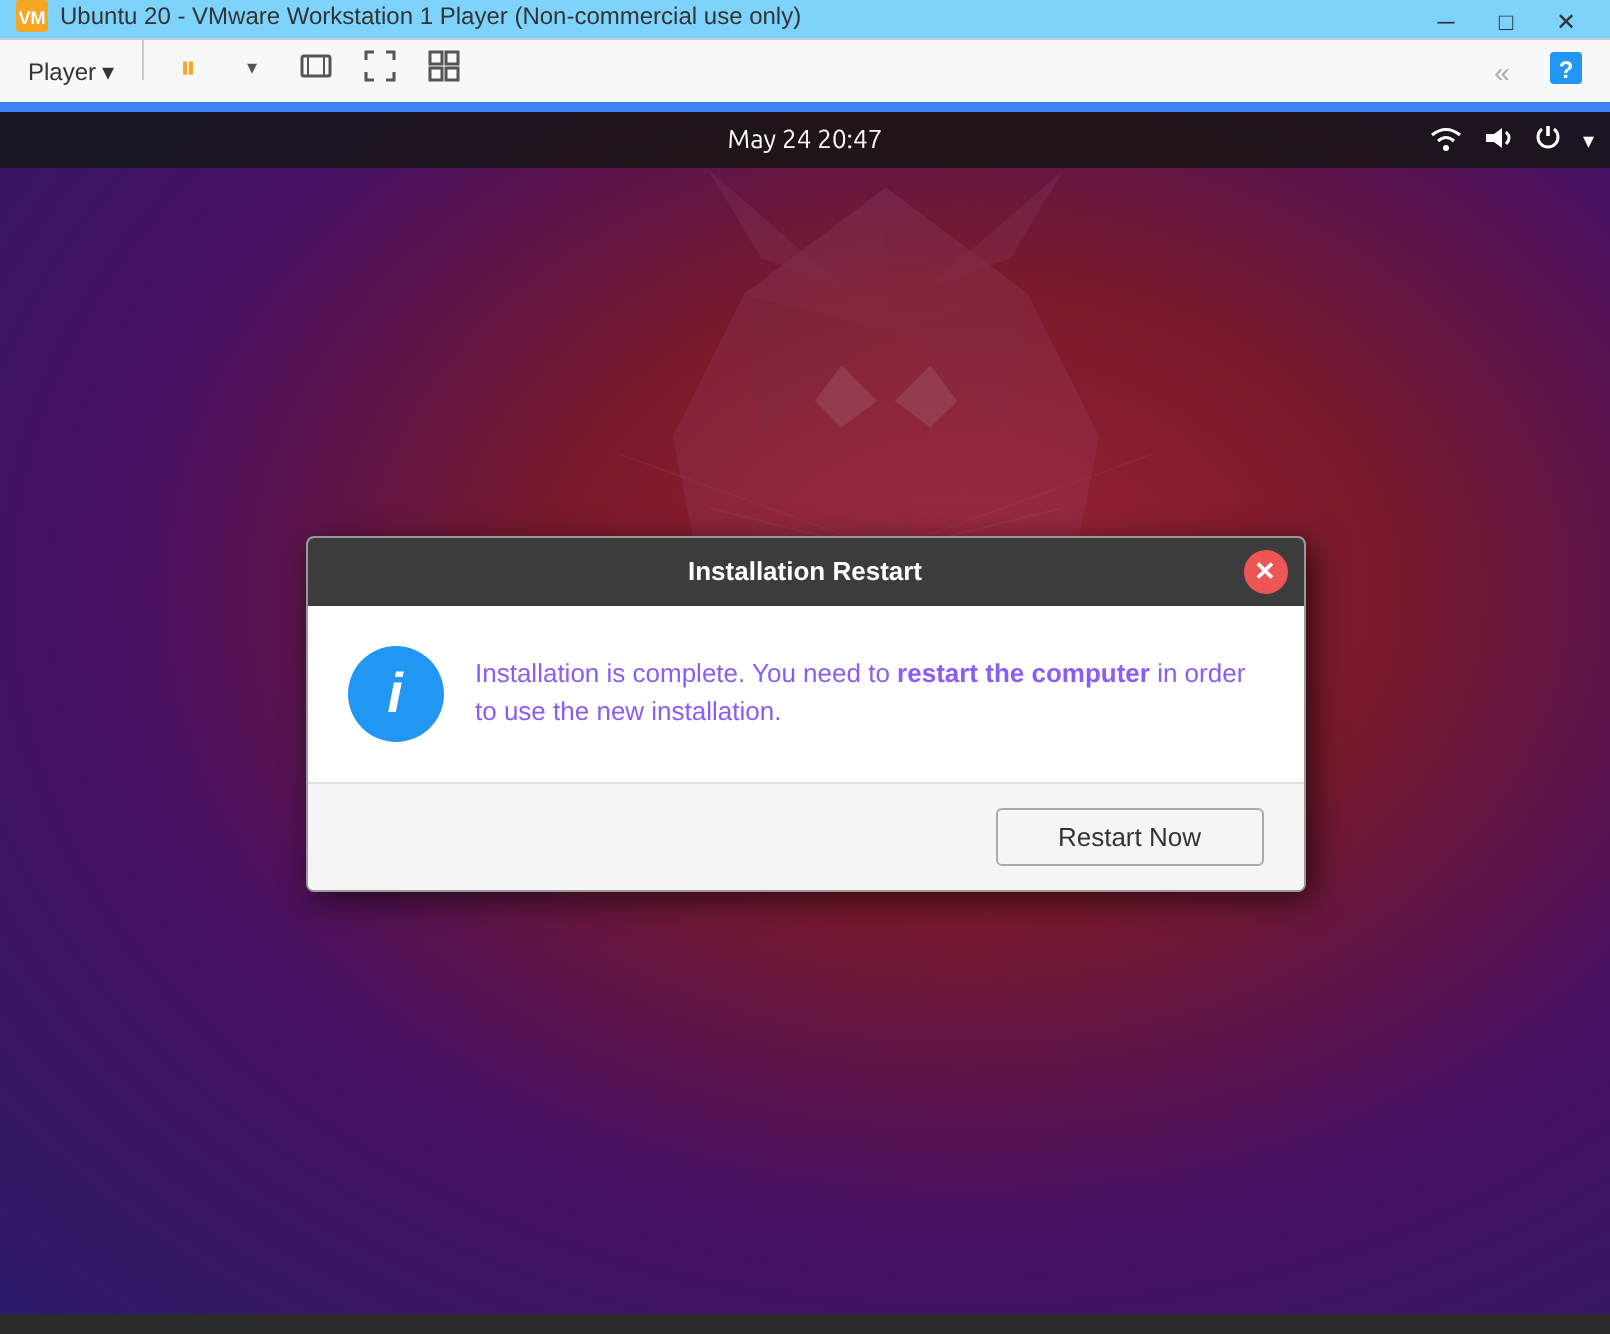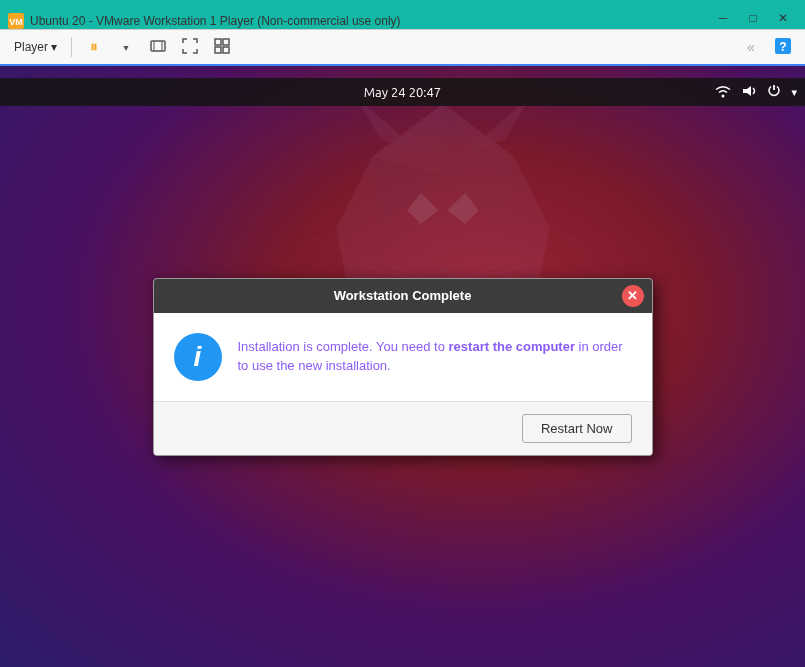--- a/index.html
+++ b/index.html
@@ -1,24 +1,24 @@
 <!DOCTYPE html>
 <html><head>
   <meta charset="utf-8">
   <style>
     * { margin: 0; padding: 0; box-sizing: border-box; }
     body { width: 805px; height: 667px; overflow: hidden; font-family: 'Segoe UI', Arial, sans-serif; background: #2b2b2b; }
 
     
     #title-bar {
       width: 100%;
-      height: 30px;
-      background: #14b8a6;
-      display: flex;
-      align-items: flex-end;
+      height: 20px;
+      background: #7dd3fc;
+      display: flex;
+      align-items: flex-start;
       justify-content: space-between;
       padding: 0 8px;
       border-bottom: 1px solid #ccc;
     }
     #title-left {
       display: flex;
       align-items: center;
       gap: 6px;
     }
     #app-icon {
@@ -41,23 +41,22 @@
       font-size: 12px;
       display: flex; align-items: center; justify-content: center;
       color: #333;
     }
 
     
     #toolbar {
       width: 100%;
       height: 36px;
       background: #f8f8f8;
-      border-bottom: 2px solid #3b82f6;
-      display: flex;
-      align-items: center;
+      border-bottom: 5px solid #3b82f6;
+      display: flex;
       padding: 0 8px;
       gap: 4px;
     }
     .toolbar-btn {
       display: flex; align-items: center; gap: 3px;
       padding: 3px 6px;
       cursor: pointer;
       border: none;
       background: none;
       font-size: 12px;
@@ -97,21 +96,21 @@
     
     #ubuntu-bg {
       position: absolute;
       top: 0; left: 0; right: 0; bottom: 0;
       background: radial-gradient(ellipse at 60% 40%, #9b2335 0%, #7b1a2a 30%, #4a1060 60%, #2d1b6b 100%);
     }
 
     
     #ubuntu-statusbar {
       position: absolute;
-      top: 12px; left: 0; right: 0;
+      top: 0; left: 0; right: 0;
       height: 28px;
       background: rgba(20,20,20,0.85);
       display: flex;
       align-items: center;
       justify-content: center;
       color: white;
       font-size: 13px;
       font-family: 'Ubuntu', Arial, sans-serif;
       z-index: 10;
     }
@@ -204,21 +203,21 @@
       font-weight: bold;
     }
     #dialog-footer {
       padding: 12px 20px;
       display: flex;
       justify-content: flex-end;
       background: #f5f5f5;
       border-top: 1px solid #e0e0e0;
     }
     #restart-btn {
-      padding: 6px 18px;
+      padding: 6px 30px;
       background: #f5f5f5;
       border: 1px solid #aaa;
       border-radius: 3px;
       font-size: 13px;
       cursor: pointer;
       color: #333;
     }
   </style>
 </head>
 <body>
@@ -345,21 +344,21 @@
         </svg>
       </span>
       <span style="color:white; font-size:11px;">▾</span>
     </div>
   </div>
 
   <div id="dialog-overlay">
     <div id="dialog">
 
       <div id="dialog-titlebar">
-        <span>Workstation Complete</span>
+        <span>Installation Restart</span>
         <button id="dialog-close">✕</button>
       </div>
 
       <div id="dialog-body">
         <div id="dialog-icon">i</div>
         <div id="dialog-message">
           Installation is complete. You need to <strong>restart the computer</strong> in order to use the new installation.
         </div>
       </div>
 

